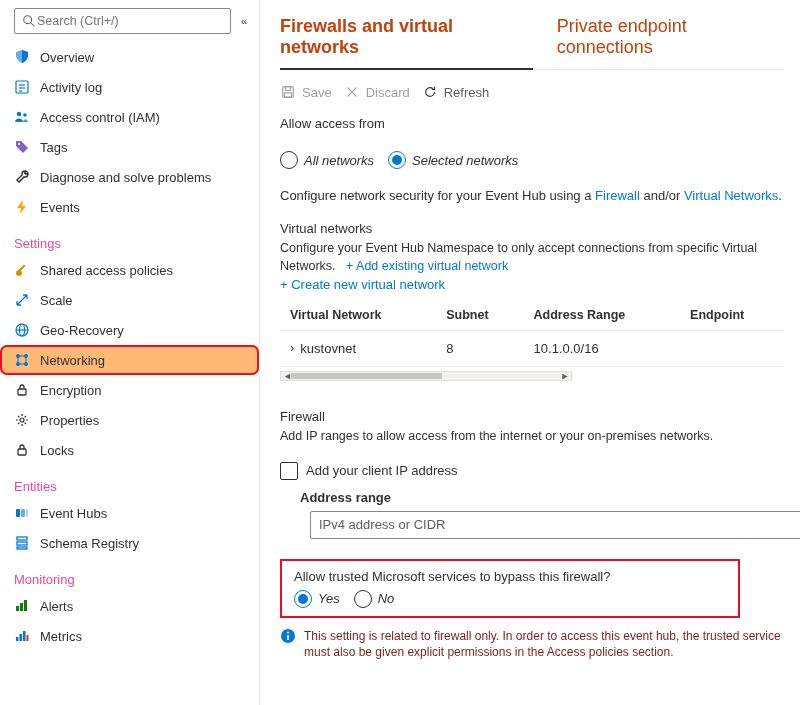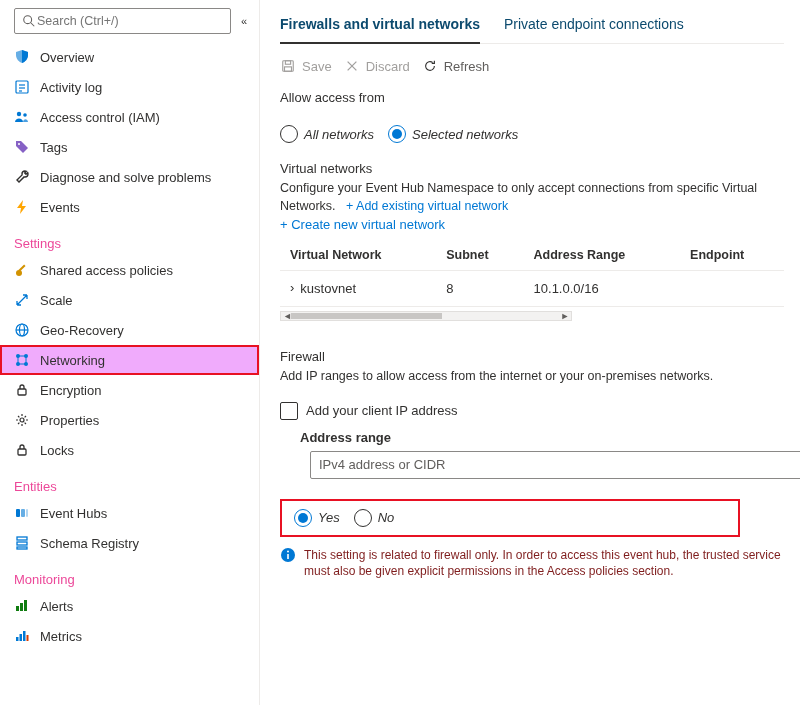--- a/index.html
+++ b/index.html
@@ -4,27 +4,27 @@
 <style>
 * { box-sizing: border-box; margin: 0; padding: 0; }
 body { font-family: 'Segoe UI', Tahoma, sans-serif; font-size: 13px; color: #323130; background: #fff; width: 800px; height: 705px; overflow: hidden; display: flex; }
 .sidebar { width: 260px; border-right: 1px solid #edebe9; display: flex; flex-direction: column; }
 .search-row { display: flex; align-items: center; padding: 8px 8px 8px 14px; gap: 6px; }
 .search-box { flex: 1; display: flex; align-items: center; border: 1px solid #8a8886; border-radius: 2px; height: 26px; padding: 0 6px; }
 .search-box input { border: none; outline: none; font-size: 12.5px; flex: 1; color: #605e5c; }
 .collapse-btn { width: 14px; text-align: center; cursor: pointer; color: #323130; font-size: 11px; }
 .nav { overflow-y: auto; }
 .nav-item { display: flex; align-items: center; gap: 10px; padding: 7px 14px; cursor: pointer; font-size: 13px; }
-.nav-item.active { background: #f0abfc; }
+.nav-item.active { background: #fdba74; border-radius: 7px; }
 .nav-item.highlight { box-shadow: inset 0 0 0 2px #e81123; }
 .nav-section { padding: 14px 14px 4px; font-size: 13px; color: #ec4899; font-weight: 400; }
 .icon { width: 16px; height: 16px; display: inline-flex; align-items: center; justify-content: center; flex-shrink: 0; }
 .main { flex: 1; padding: 8px 16px 16px 20px; overflow-y: auto; }
 .tabs { display: flex; gap: 24px; border-bottom: 1px solid #edebe9; margin-bottom: 14px; }
-.tab { padding: 8px 0 10px; font-size: 14px; cursor: pointer; color: #0c4a6e; }
+.tab { padding: 8px 0 10px; font-size: 18px; cursor: pointer; color: #c2410c; }
 .tab.active { font-weight: 600; border-bottom: 2px solid #323130; margin-bottom: -1px; }
 .toolbar { display: flex; gap: 12px; margin-bottom: 16px; align-items: center; }
 .tool-btn { display: flex; align-items: center; gap: 6px; cursor: pointer; color: #605e5c; font-size: 13px; }
 .tool-btn.disabled { color: #a19f9d; cursor: default; }
 .label-medium { font-size: 13px; color: #323130; margin-bottom: 20px; }
 .radio-row { display: flex; gap: 14px; align-items: center; margin-bottom: 18px; font-style: italic; }
 .radio { display: flex; align-items: center; gap: 6px; cursor: pointer; }
 .radio-circle { width: 18px; height: 18px; border: 1px solid #323130; border-radius: 50%; display: flex; align-items: center; justify-content: center; }
 .radio-circle.checked { border-color: #0078d4; }
 .radio-circle.checked::after { content: ''; width: 10px; height: 10px; background: #0078d4; border-radius: 50%; }
@@ -279,20 +279,21 @@
     <div class="radio">
         <span class="radio-circle"></span>
         <span>All networks</span>
       </div>
     <div class="radio">
         <span class="radio-circle checked"></span>
         <span>Selected networks</span>
       </div>
   </div>
 
+  <div class="desc"><span>Configure network security for your Event Hub using a </span><span class="link">Firewall</span><span> and/or </span><span class="link">Virtual Networks</span><span>.</span></div>
 
   <div class="section-title">Virtual networks</div>
   <div class="desc smaller" style="margin-bottom:2px"><span>Configure your Event Hub Namespace to only accept connections from specific Virtual Networks.</span> &nbsp;&nbsp;<span class="link">+ Add existing virtual network</span></div>
   <div class="vnet-links"><span class="link">+ Create new virtual network</span></div>
 
   <table class="table">
     <thead>
         <tr>
       <th>Virtual Network</th>
       <th>Subnet</th>
@@ -324,20 +325,21 @@
     <span>Add your client IP address</span>
   </div>
   <div class="field-indent">
     <div class="label-medium" style="font-weight:600;margin-bottom:6px">Address range</div>
   </div>
   <div class="input-box">
       <span>IPv4 address or CIDR</span>
     </div>
 
   <div class="highlight-box">
+    <div style="margin-bottom:6px">Allow trusted Microsoft services to bypass this firewall?</div>
     <div class="radio-row" style="margin-bottom:0">
       <div class="radio">
           <span class="radio-circle checked"></span>
           <span>Yes</span>
         </div>
       <div class="radio">
           <span class="radio-circle"></span>
           <span>No</span>
         </div>
     </div>

